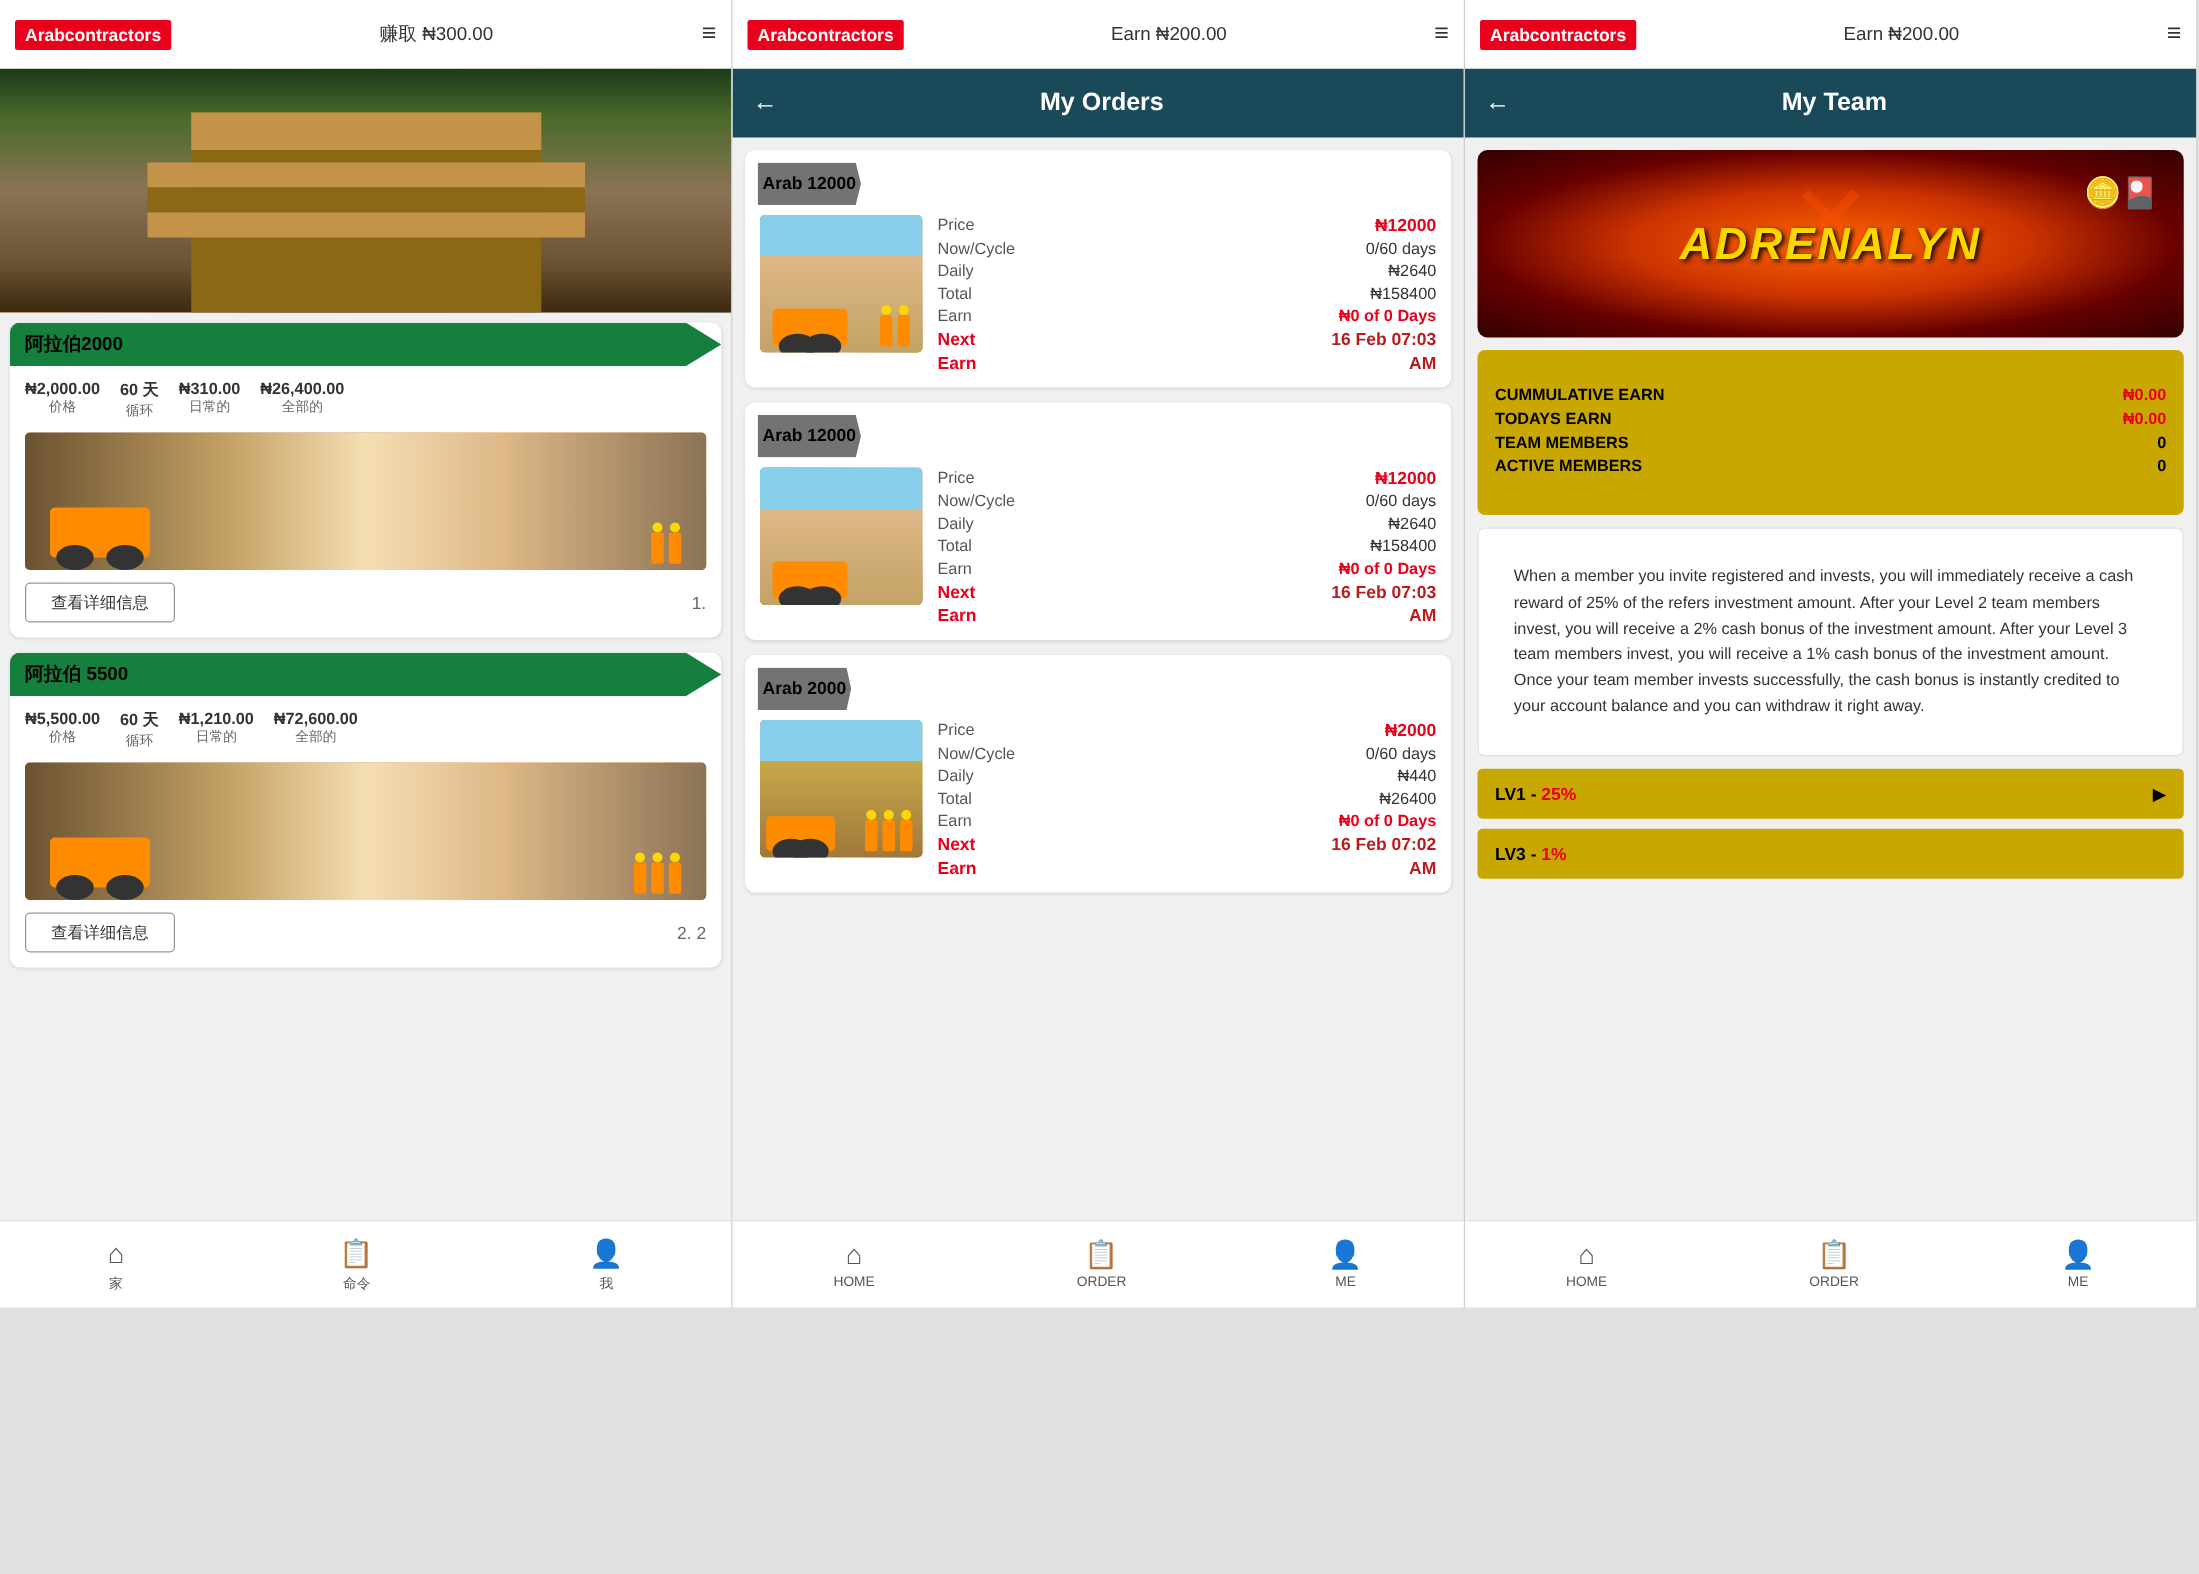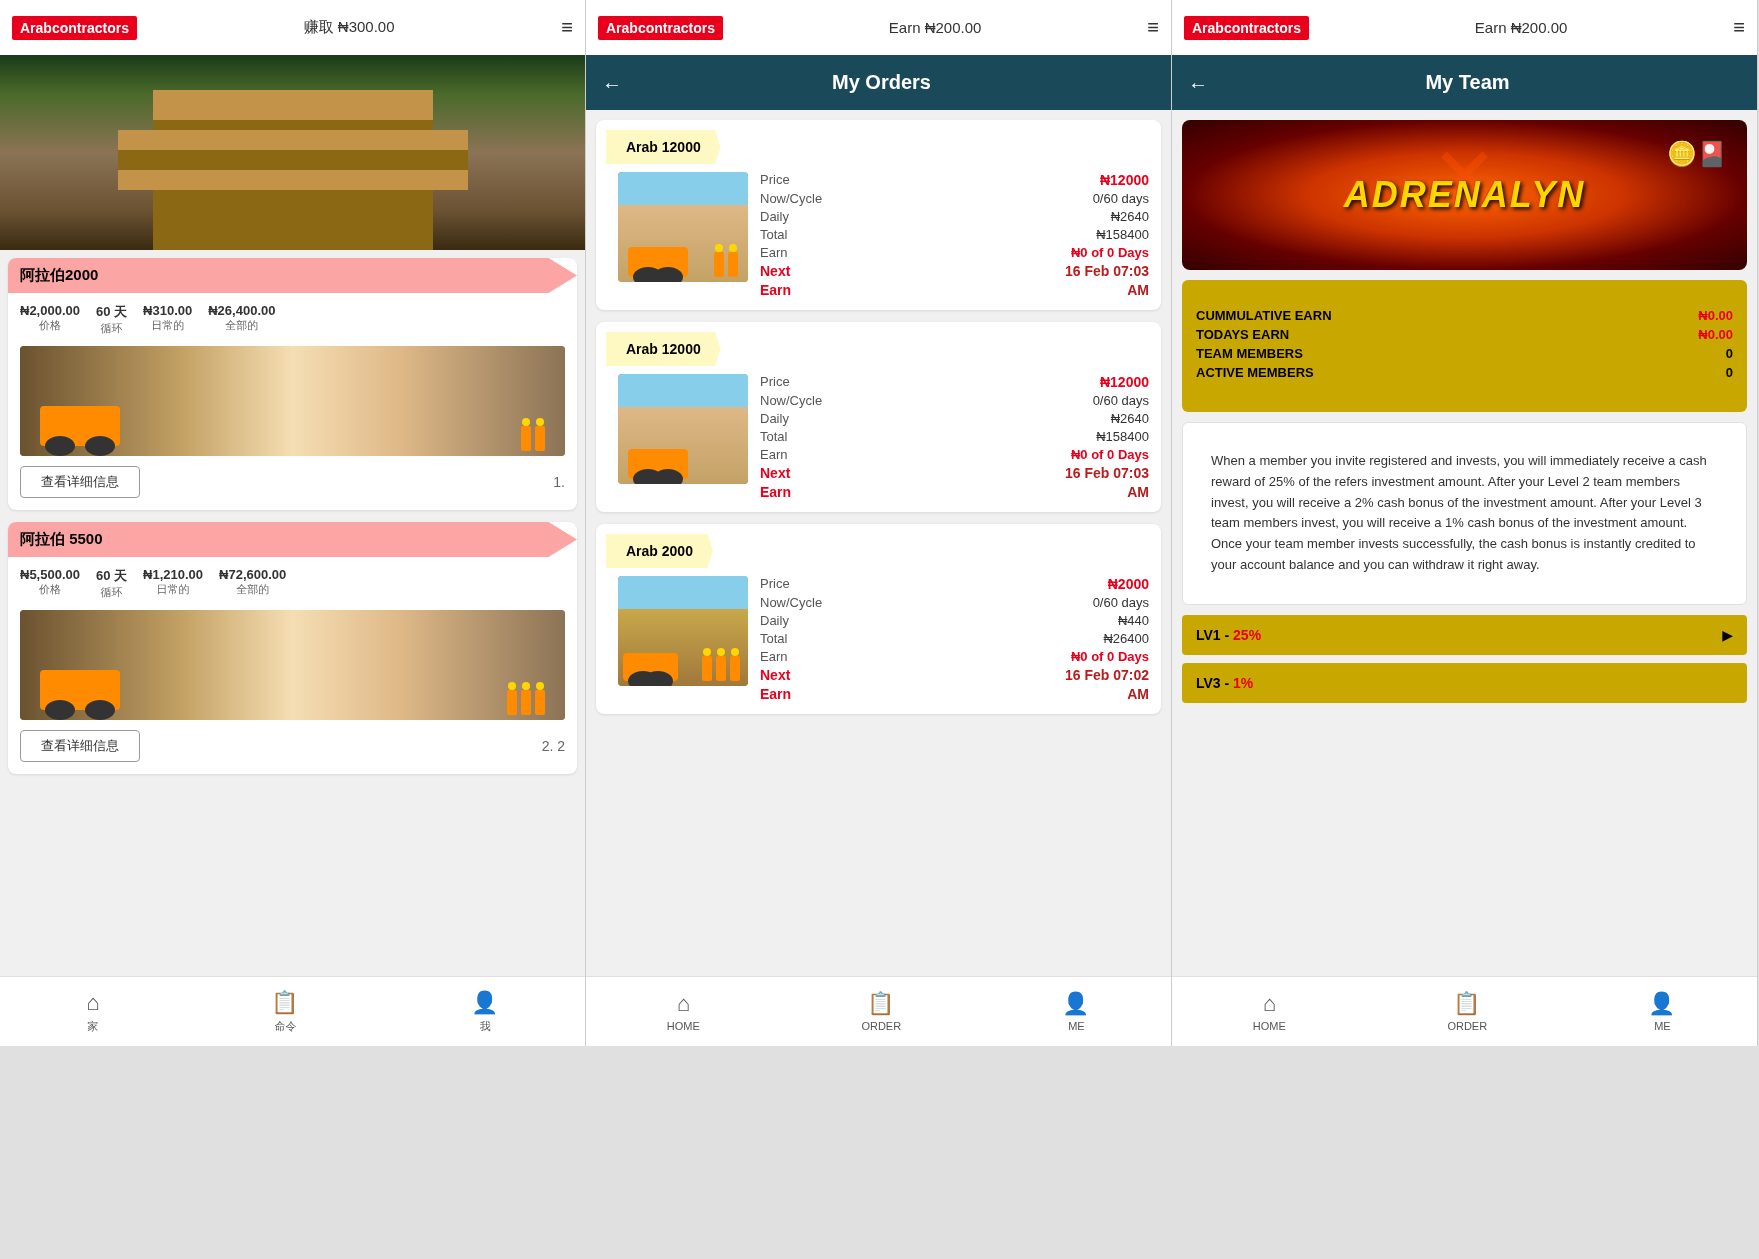--- a/index.html
+++ b/index.html
@@ -96,21 +96,21 @@
 
     .product-card {
       background: #fff;
       border-radius: 8px;
       margin-bottom: 12px;
       padding: 0 0 12px 0;
       box-shadow: 0 1px 3px rgba(0,0,0,0.1);
       overflow: hidden;
     }
     .product-title-bar {
-      background: #fca5a5;
+      background: #15803d;
       padding: 8px 12px;
       margin-bottom: 10px;
       clip-path: polygon(0 0, 95% 0, 100% 50%, 95% 100%, 0 100%);
     }
     .product-title-bar span {
       font-weight: bold;
       font-size: 15px;
       color: #000;
     }
     .product-stats {
@@ -244,34 +244,34 @@
       padding: 10px;
     }
     .order-card {
       background: #fff;
       border-radius: 8px;
       margin-bottom: 12px;
       overflow: hidden;
       box-shadow: 0 1px 3px rgba(0,0,0,0.1);
     }
     .order-title-bar {
-      background: #fef9c3;
-      padding: 8px 20px;
+      background: #737373;
+      padding: 8px 4px;
       clip-path: polygon(0 0, 95% 0, 100% 50%, 95% 100%, 0 100%);
       display: inline-block;
       margin: 10px 0 8px 10px;
     }
     .order-title-bar span {
       font-weight: bold;
       font-size: 14px;
       color: #000;
     }
     .order-body {
       display: flex;
-      padding: 0 12px 12px 22px;
+      padding: 0 12px 12px 12px;
       gap: 12px;
     }
     .order-image {
       width: 130px;
       height: 110px;
       background: linear-gradient(135deg, #8B7355 0%, #C49A6C 40%, #DEB887 70%, #8B6914 100%);
       border-radius: 4px;
       flex-shrink: 0;
       position: relative;
       overflow: hidden;

